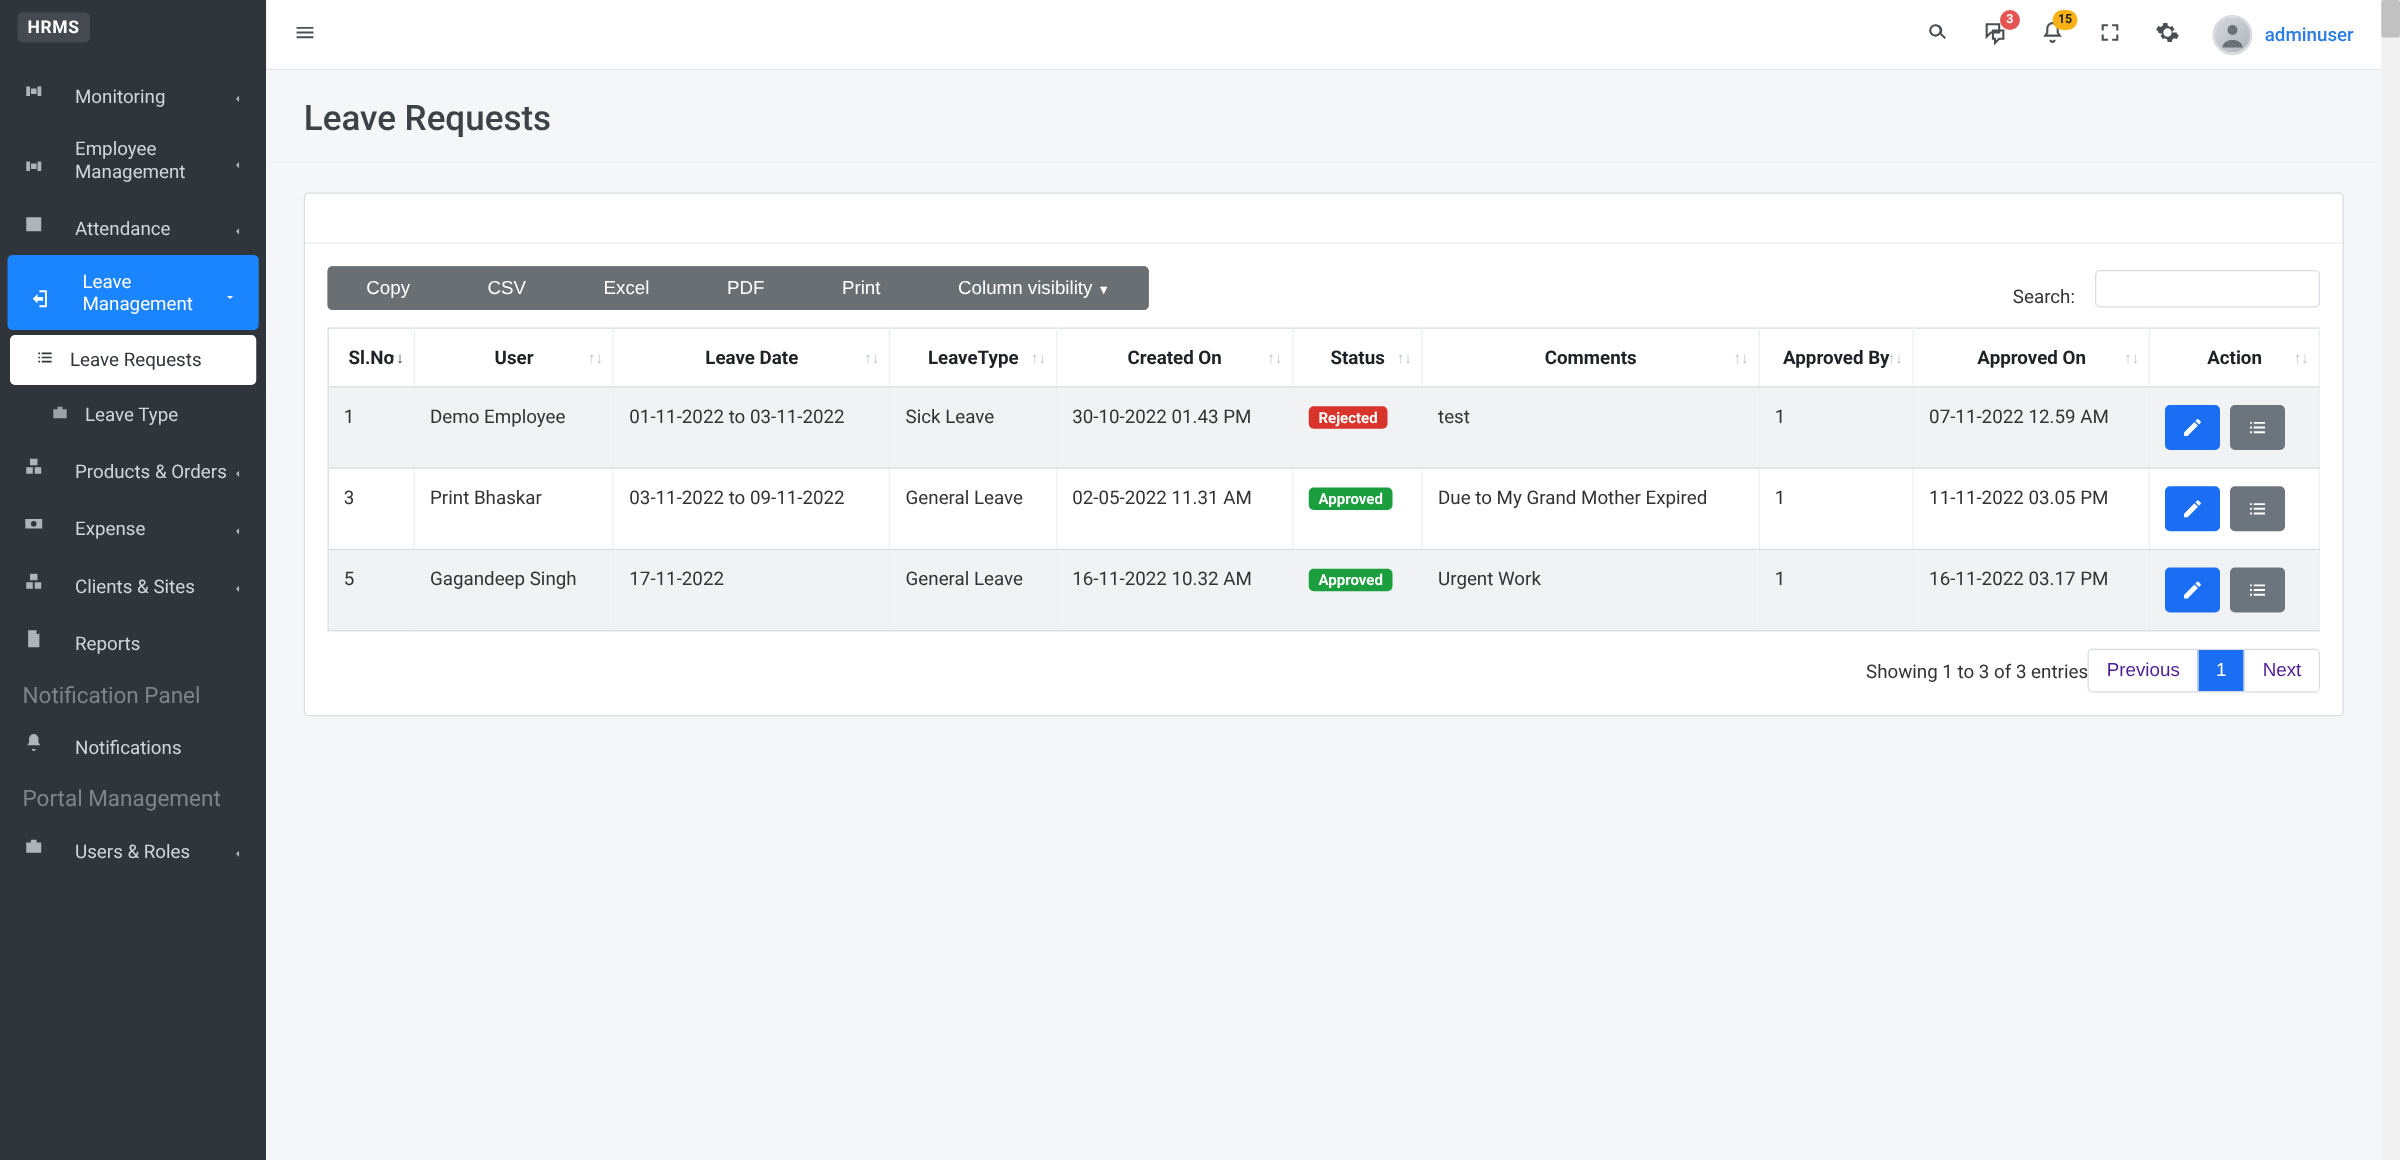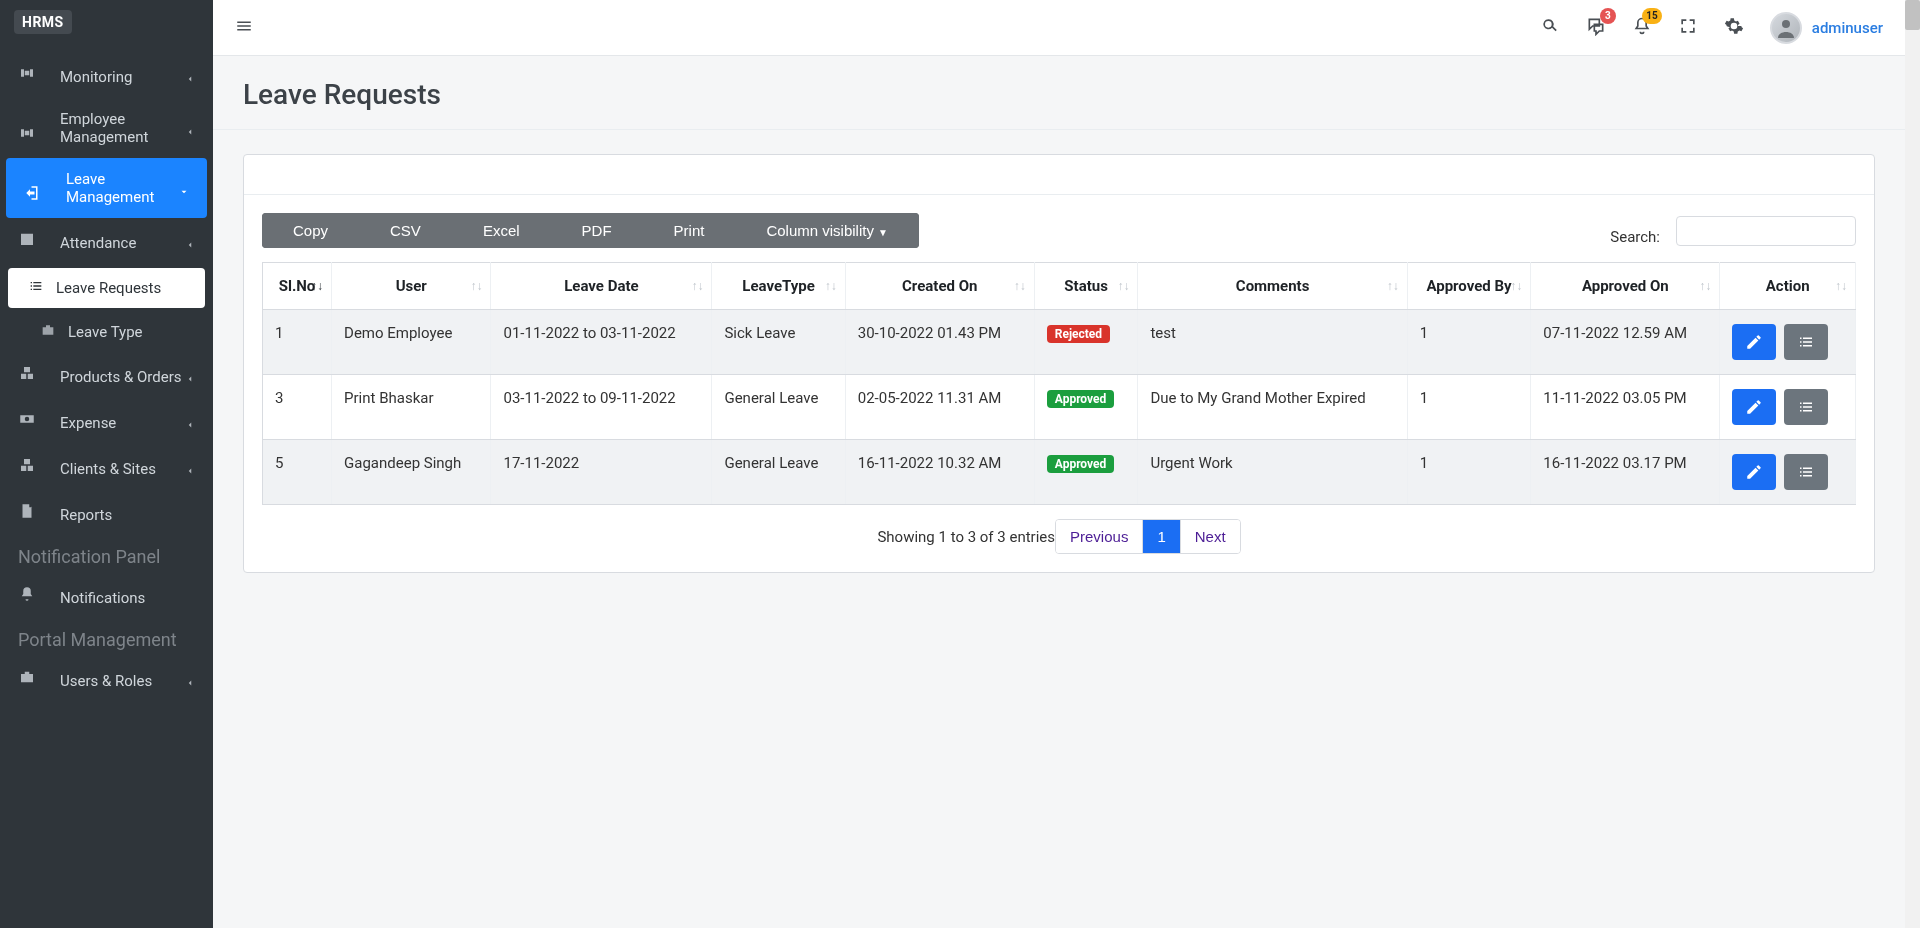--- a/index.html
+++ b/index.html
@@ -62,21 +62,21 @@
   .sort.asc { color:#2f353a; }
   .status-pill { display:inline-block; padding:2px 8px; border-radius:4px; font-size:12px; font-weight:700; color:#fff; }
   .status-pill.Rejected { background:#d9342b; }
   .status-pill.Approved { background:#1b9e3e; }
   .row-actions { display:flex; gap:8px; }
   .ico-btn { width:44px; height:36px; border:none; border-radius:4px; cursor:pointer; display:flex; align-items:center; justify-content:center; }
   .ico-btn svg { width:18px; height:18px; fill:#fff; }
   .ico-btn.edit { background:#1b6ef3; }
   .ico-btn.list { background:#6c757d; }
 
-  .table-footer { display:flex; justify-content:center; align-items:center; margin-top:14px; }
+  .table-footer { display:flex; justify-content:flex-end; align-items:center; margin-top:14px; }
   .pager { display:flex; border:1px solid #d8dbe0; border-radius:4px; overflow:hidden; }
   .pager button { background:#fff; border:none; padding:8px 14px; font-size:15px; cursor:pointer; color:#4c1d95; }
   .pager button.active { background:#1b6ef3; color:#fff; }
   .pager button + button { border-left:1px solid #d8dbe0; }
 
   
   .page-scrollbar { width:15px; background:#f1f1f1; position:relative; }
   .page-scrollbar .thumb { position:absolute; top:0; left:0; right:0; height:30px; background:#c1c1c1; border-radius:2px; }
 </style>
 </head>
@@ -106,41 +106,41 @@
           <span><svg viewBox="0 0 24 24">
                 <path d="M4 7h4v10H4zM16 7h4v10h-4zM9 9h6v6H9z"></path>
               </svg></span>
           <span>Employee Management</span>
         </span>
         <span class="nav-caret"><svg viewBox="0 0 24 24">
               <path d="M15 6l-6 6 6 6z"></path>
             </svg></span>
       </div>
 
+      <div class="nav-item">
+        <span class="left">
+          <span><svg viewBox="0 0 24 24">
+                <path d="M4 5h16v15H4zM4 9h16M8 3v4M16 3v4"></path>
+              </svg></span>
+          <span>Attendance</span>
+        </span>
+        <span class="nav-caret"><svg viewBox="0 0 24 24">
+              <path d="M15 6l-6 6 6 6z"></path>
+            </svg></span>
+      </div>
+
       <div class="nav-item active" style="margin:0 6px;border-radius:4px;">
         <span class="left">
           <span><svg viewBox="0 0 24 24">
                 <path d="M10 3h8v18h-8v-2h6V5h-6zM3 12l5-5v3h6v4H8v3z"></path>
               </svg></span>
           <span>Leave Management</span>
         </span>
         <span class="nav-caret"><svg viewBox="0 0 24 24">
               <path d="M6 9l6 6 6-6z"></path>
-            </svg></span>
-      </div>
-
-      <div class="nav-item">
-        <span class="left">
-          <span><svg viewBox="0 0 24 24">
-                <path d="M4 5h16v15H4zM4 9h16M8 3v4M16 3v4"></path>
-              </svg></span>
-          <span>Attendance</span>
-        </span>
-        <span class="nav-caret"><svg viewBox="0 0 24 24">
-              <path d="M15 6l-6 6 6 6z"></path>
             </svg></span>
       </div>
 
       <div class="sub-item active">
         <span><svg viewBox="0 0 24 24">
               <path d="M4 6h2v2H4zM8 6h12v2H8zM4 11h2v2H4zM8 11h12v2H8zM4 16h2v2H4zM8 16h12v2H8z"></path>
             </svg></span>
         <span>Leave Requests</span>
       </div>
 

